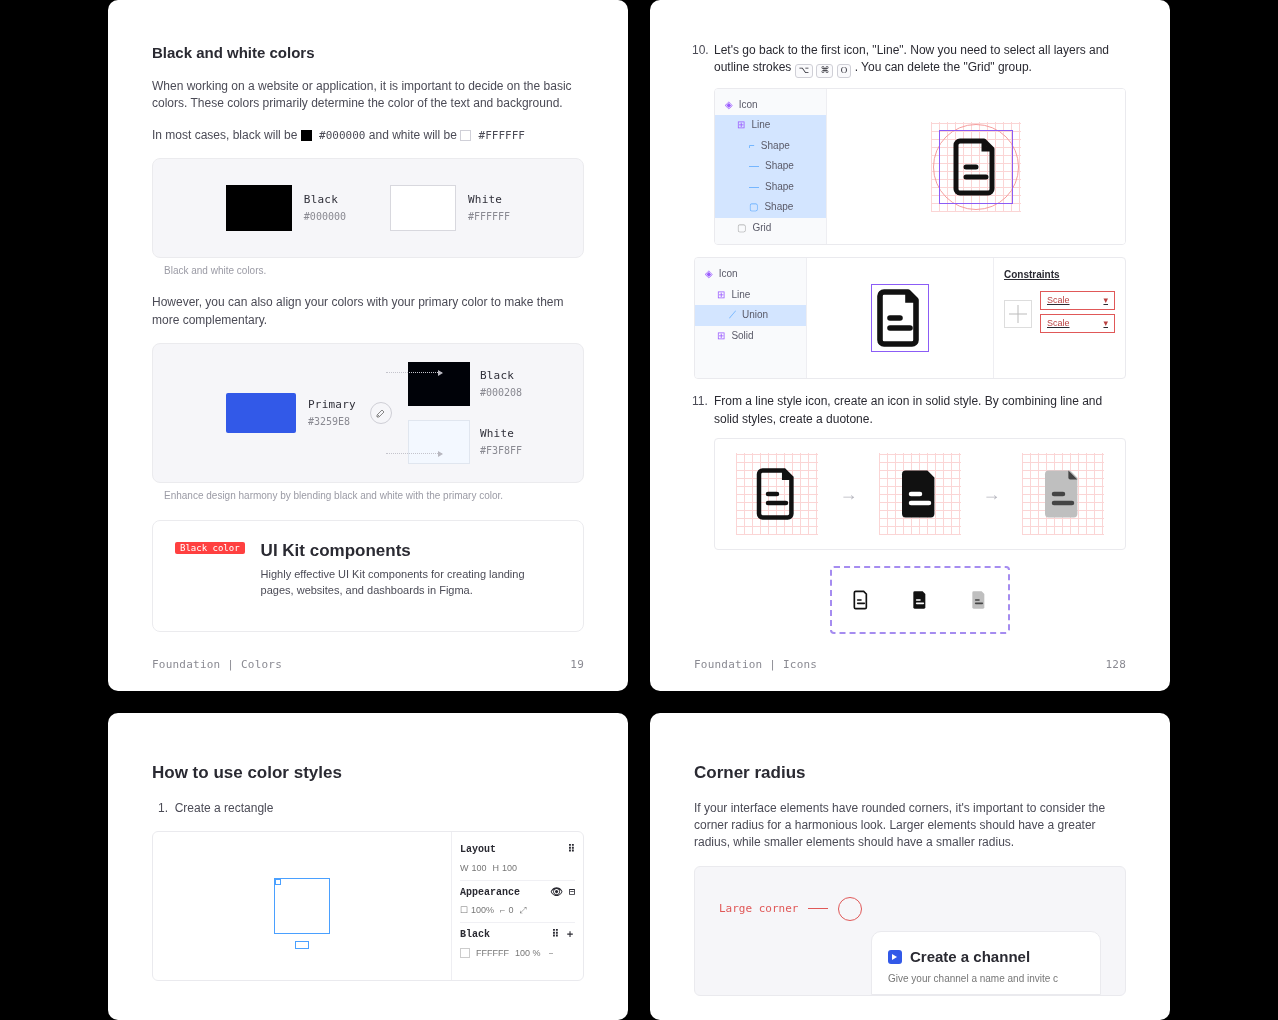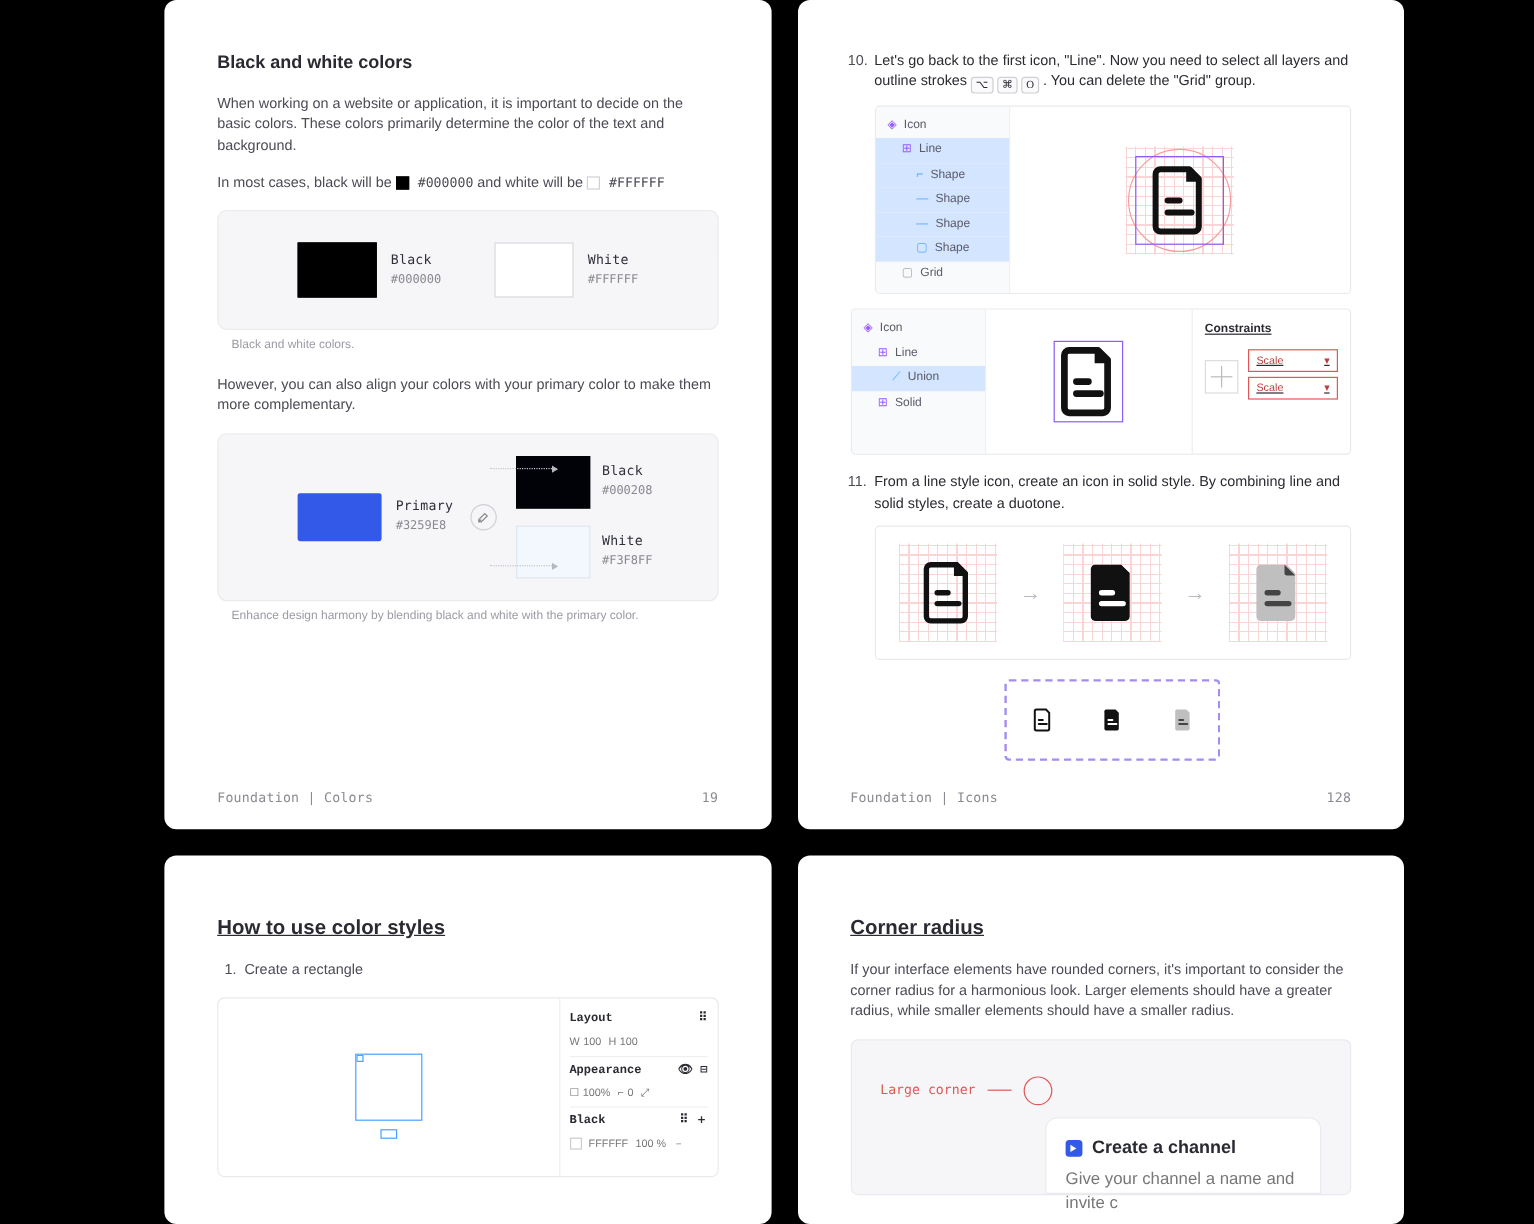--- a/index.html
+++ b/index.html
@@ -12,21 +12,20 @@
     color: #2a2a32;
     font-size: 12px;
     line-height: 1.45;
   }
   .grid {
     display: grid;
     grid-template-columns: 1fr 1fr;
     gap: 22px;
     padding: 0 108px 0 108px;
     height: 100%;
-    margin-left: 29px;
   }
   .col { display: flex; flex-direction: column; gap: 22px; }
   .page {
     background: #fff;
     border-radius: 10px;
     padding: 0 44px 0 44px;
     position: relative;
     overflow: hidden;
   }
   .page.top { padding-top: 42px; height: 691px; }
@@ -34,21 +33,21 @@
   .footer {
     position: absolute;
     left: 44px; right: 44px; bottom: 18px;
     display: flex; justify-content: space-between;
     font-family: ui-monospace, Menlo, Consolas, monospace;
     font-size: 11px;
     color: #8a8a92;
     letter-spacing: .02em;
   }
   h2 { font-size: 15px; font-weight: 700; margin-bottom: 14px; }
-  h2.big { font-size: 17px; text-decoration: underline; }
+  h2.big { font-size: 17px; }
   p { font-size: 12px; color: #4b4b56; margin-bottom: 14px; }
   .cap { font-size: 10px; color: #9b9ba5; margin-top: 6px; margin-bottom: 16px; padding-left: 12px; }
   .mono { font-family: ui-monospace, Menlo, Consolas, monospace; font-size: 11px; }
 
   .sw-dot { display:inline-block; width:11px; height:11px; border:1px solid #d0d0d8; vertical-align:-2px; margin-right:4px;}
   .sw-dot.black{ background:#000; border-color:#000;}
   .sw-dot.white{ background:#fff;}
 
   .panel { background:#f6f6f9; border:1px solid #ebebee; border-radius:8px; }
 
@@ -126,21 +125,21 @@
   .insp-row{ display:flex; gap:6px; align-items:center; color:#777;}
   .insp-field{ display:flex; gap:3px; align-items:center;}
   .fill-chip{ width:10px; height:10px; background:#fff; border:1px solid #ccc; display:inline-block;}
 
   
   .corner-panel{ border:1px solid #eaeaee; background:#f6f6f9; border-radius:6px; padding:30px 24px 0 24px; height:130px; position:relative;}
   .corner-call{ font-family:ui-monospace,Menlo,monospace; color:#e05858; font-size:11px; display:flex; align-items:center; gap:10px;}
   .corner-circ{ width:24px; height:24px; border:1px solid #e05858; border-radius:50%;}
   .channel-card{ position:absolute; right:24px; bottom:0; width:230px; background:#fff; border:1px solid #eaeaee; border-radius:10px 10px 0 0; padding:14px 16px; height:64px;}
   .channel-card h4{ font-size:15px; font-weight:700; display:flex; gap:8px; align-items:center; margin-bottom:4px;}
-  .channel-card p{ font-size:14px; color:#777; margin:0;}
+  .channel-card p{ font-size:10px; color:#777; margin:0;}
   .play-ic{ width:14px; height:14px; background:#3259E8; border-radius:3px; display:inline-flex; align-items:center; justify-content:center;}
   .play-ic::after{content:'';border:3px solid transparent;border-left:5px solid #fff;margin-left:2px;}
 </style>
 </head>
 <body>
 
 <div class="grid">
 
   <div class="col">
 
@@ -205,20 +204,27 @@
             <div class="out-box wht"></div>
             <div class="swlab">
                 <div class="nm">White</div>
                 <div class="hex">#F3F8FF</div>
               </div>
           </div>
         </div>
       </div>
       <div class="cap">Enhance design harmony by blending black and white with the primary color.</div>
 
+      <div class="kit">
+        <div><span class="kit-tag">Black color</span></div>
+        <div>
+          <h3>UI Kit components</h3>
+          <p>Highly effective UI Kit components for creating landing pages, websites, and dashboards in Figma.</p>
+        </div>
+      </div>
 
       <div class="footer">
         <span class="mono">Foundation  |  Colors</span>
         <span class="mono">19</span>
       </div>
     </div>
 
     <div class="page bot">
       <h2 class="big">How to use color styles</h2>
       <p style="margin-left:6px;">1. &nbsp;<span>Create a rectangle</span></p>

